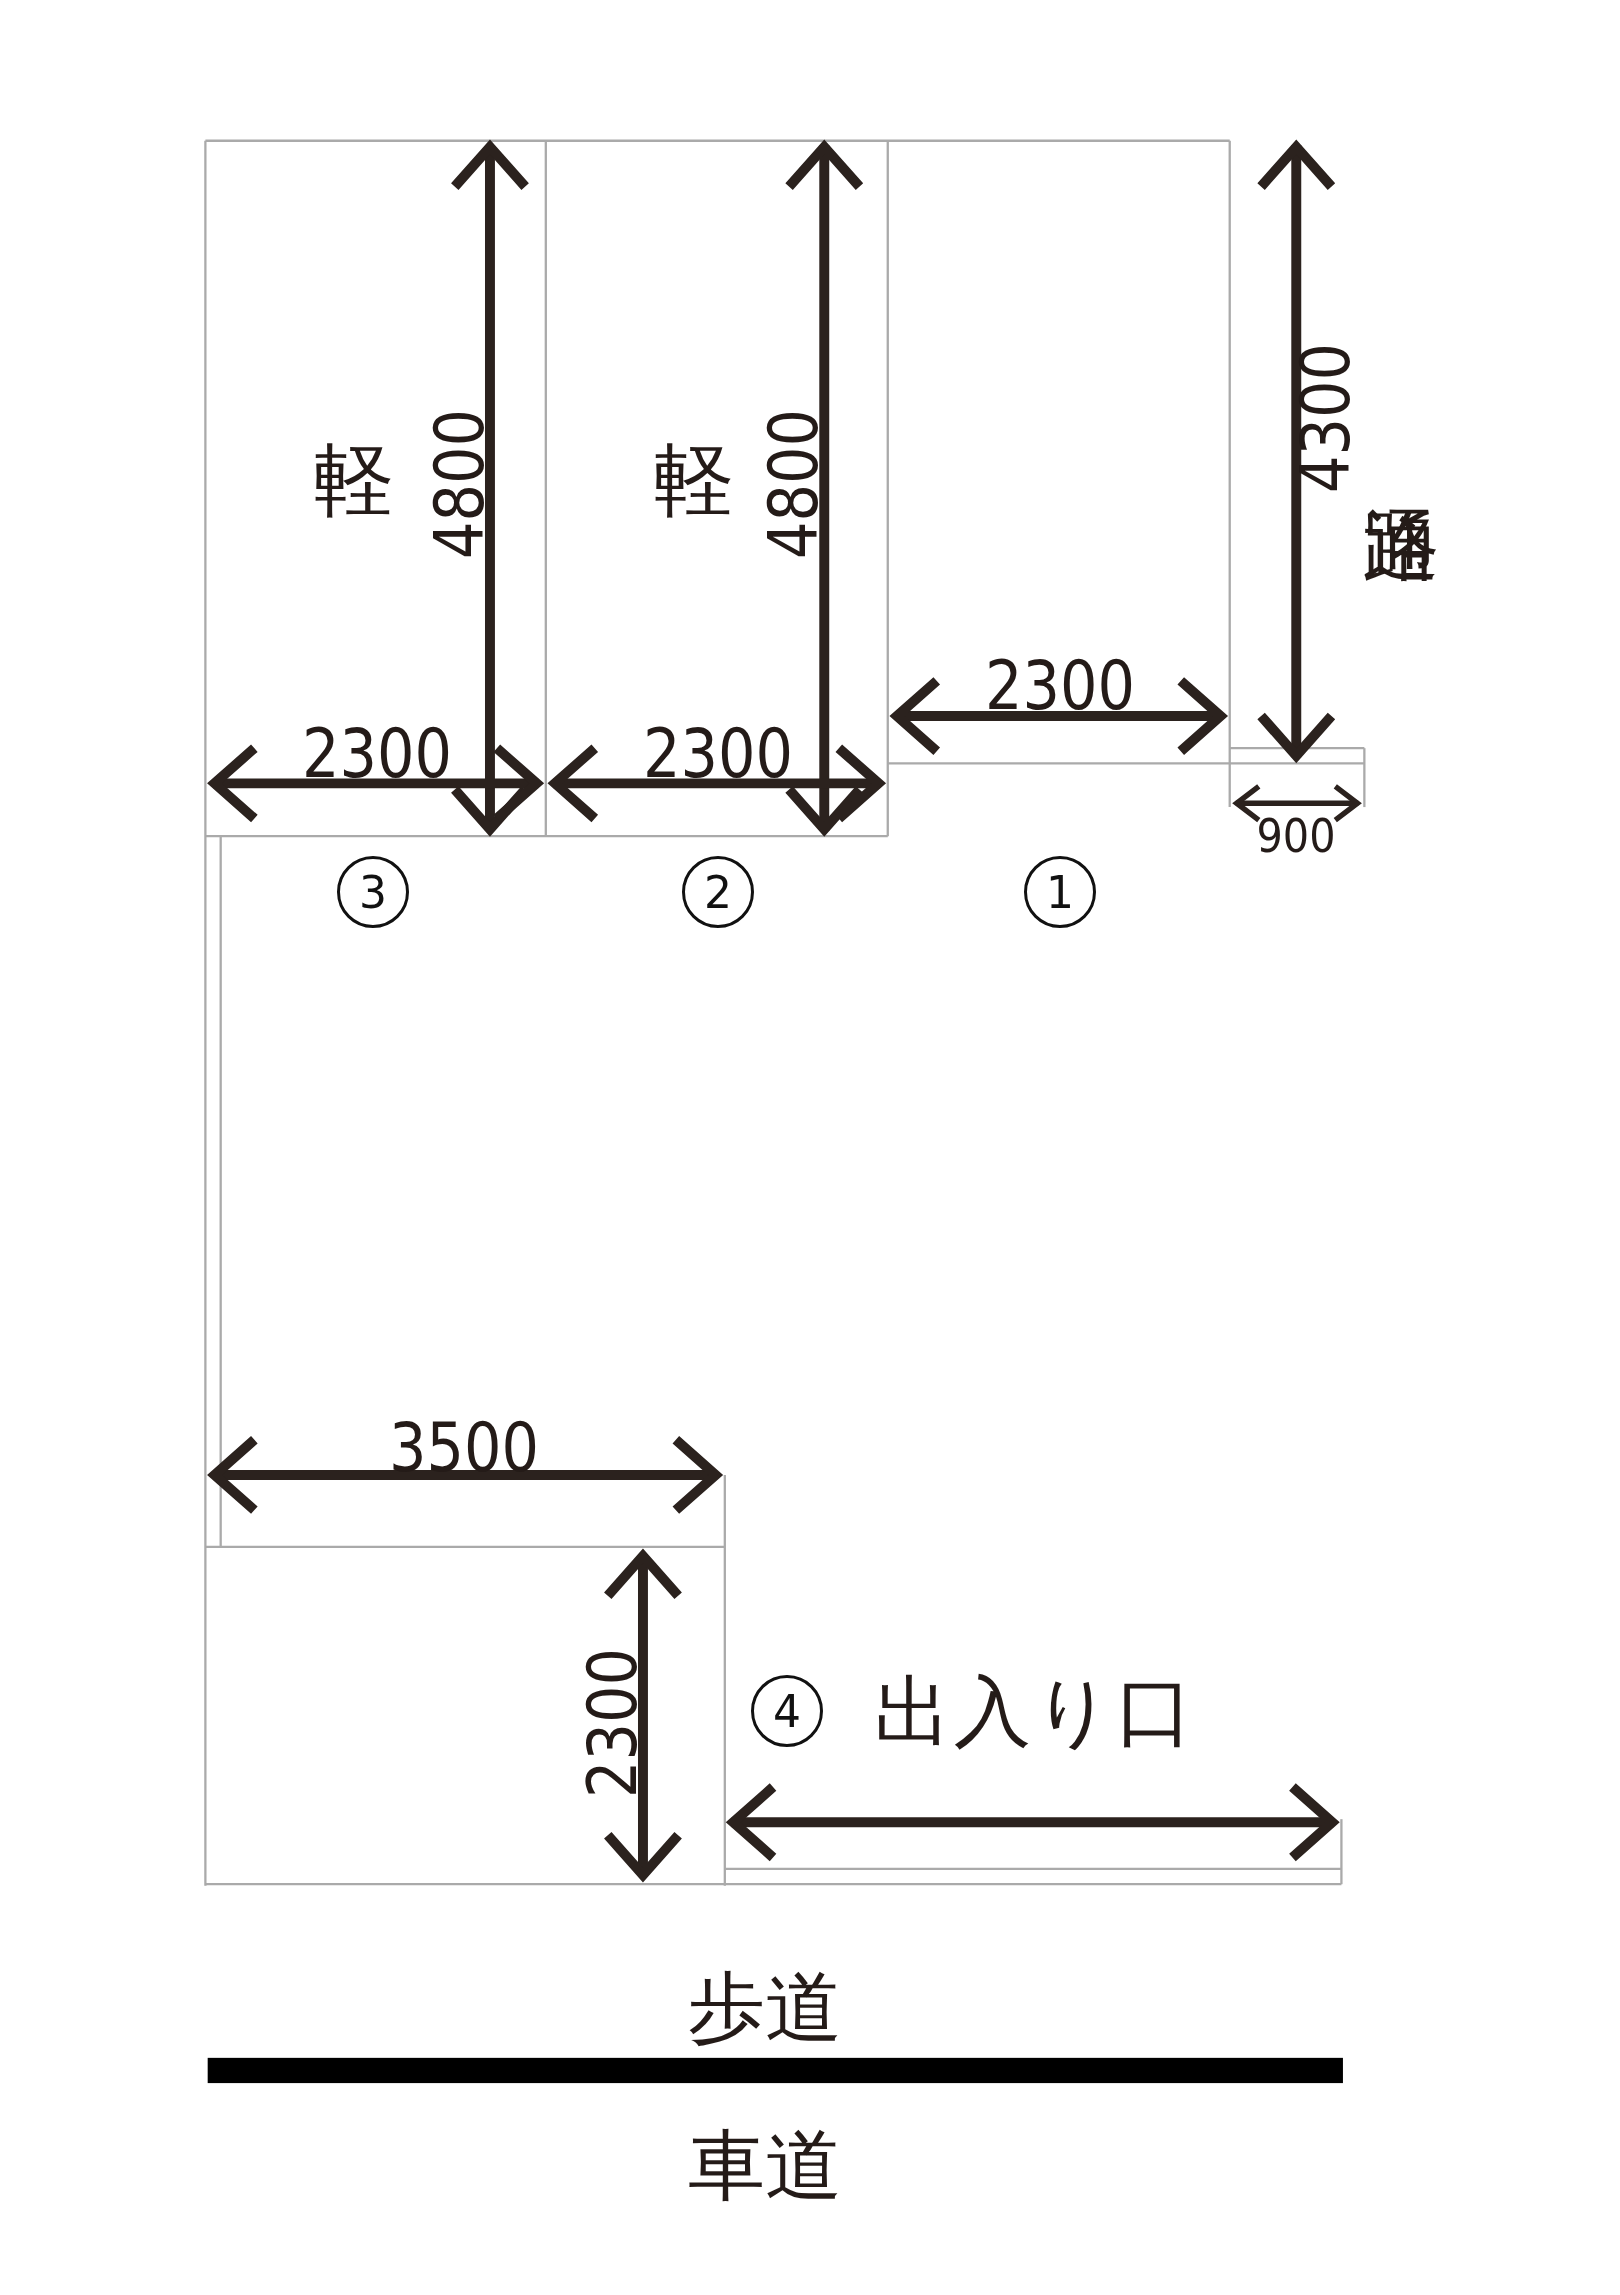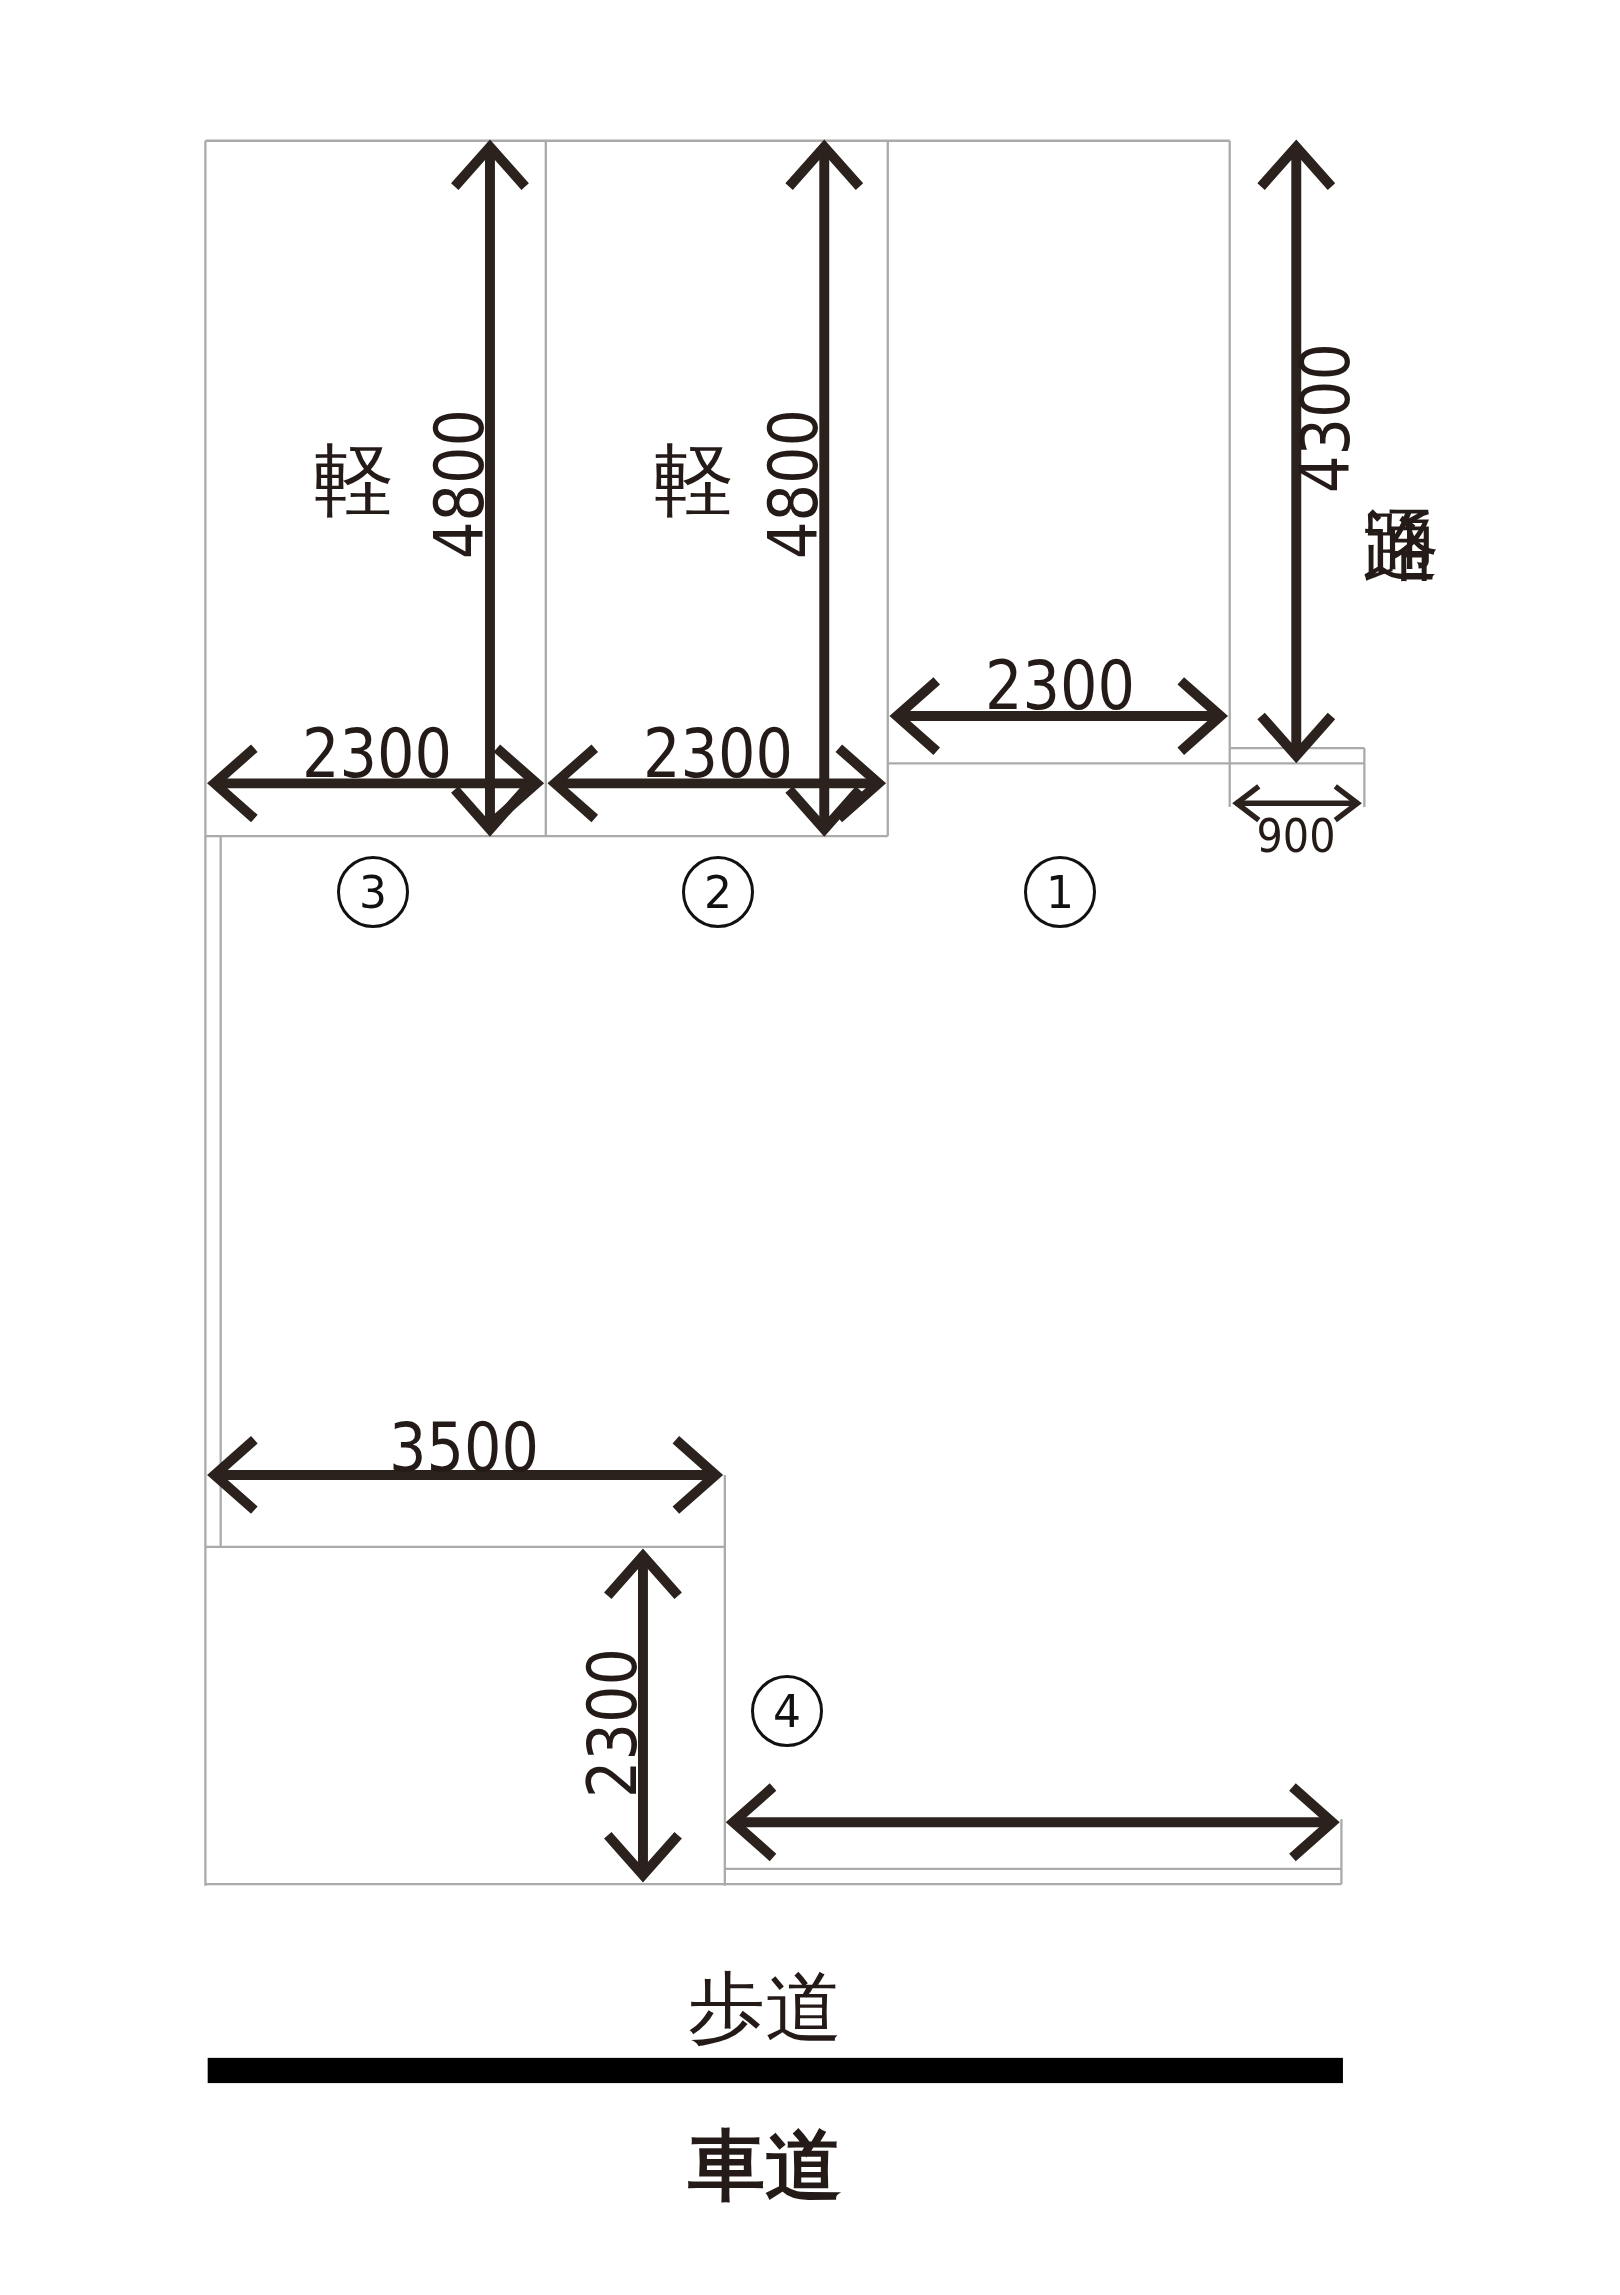--- a/index.html
+++ b/index.html
@@ -139,18 +139,19 @@
   <div class="circle" style="left:1060px;top:892px;">
       <span>1</span>
     </div>
 
   <div class="lbl dimtxt" style="left:464px;top:1448px;">3500</div>
   <div class="lbl dimtxt-rot" style="left:613px;top:1723px;">2300</div>
 
   <div class="circle" style="left:787px;top:1711px;">
       <span>4</span>
     </div>
+  <div class="lbl jp-big" style="left:1035px;top:1711px;letter-spacing:3.1px;">出入り口</div>
 
   <div class="lbl jp-big" style="left:765px;top:1980px;margin-top:27px;">歩道</div>
-  <div class="lbl jp-big" style="left:765px;top:2165px;font-weight:bold;">車道</div>
+  <div class="lbl jp-big" style="left:765px;top:2165px;">車道</div>
 
 </div>
 
 
 </body></html>

